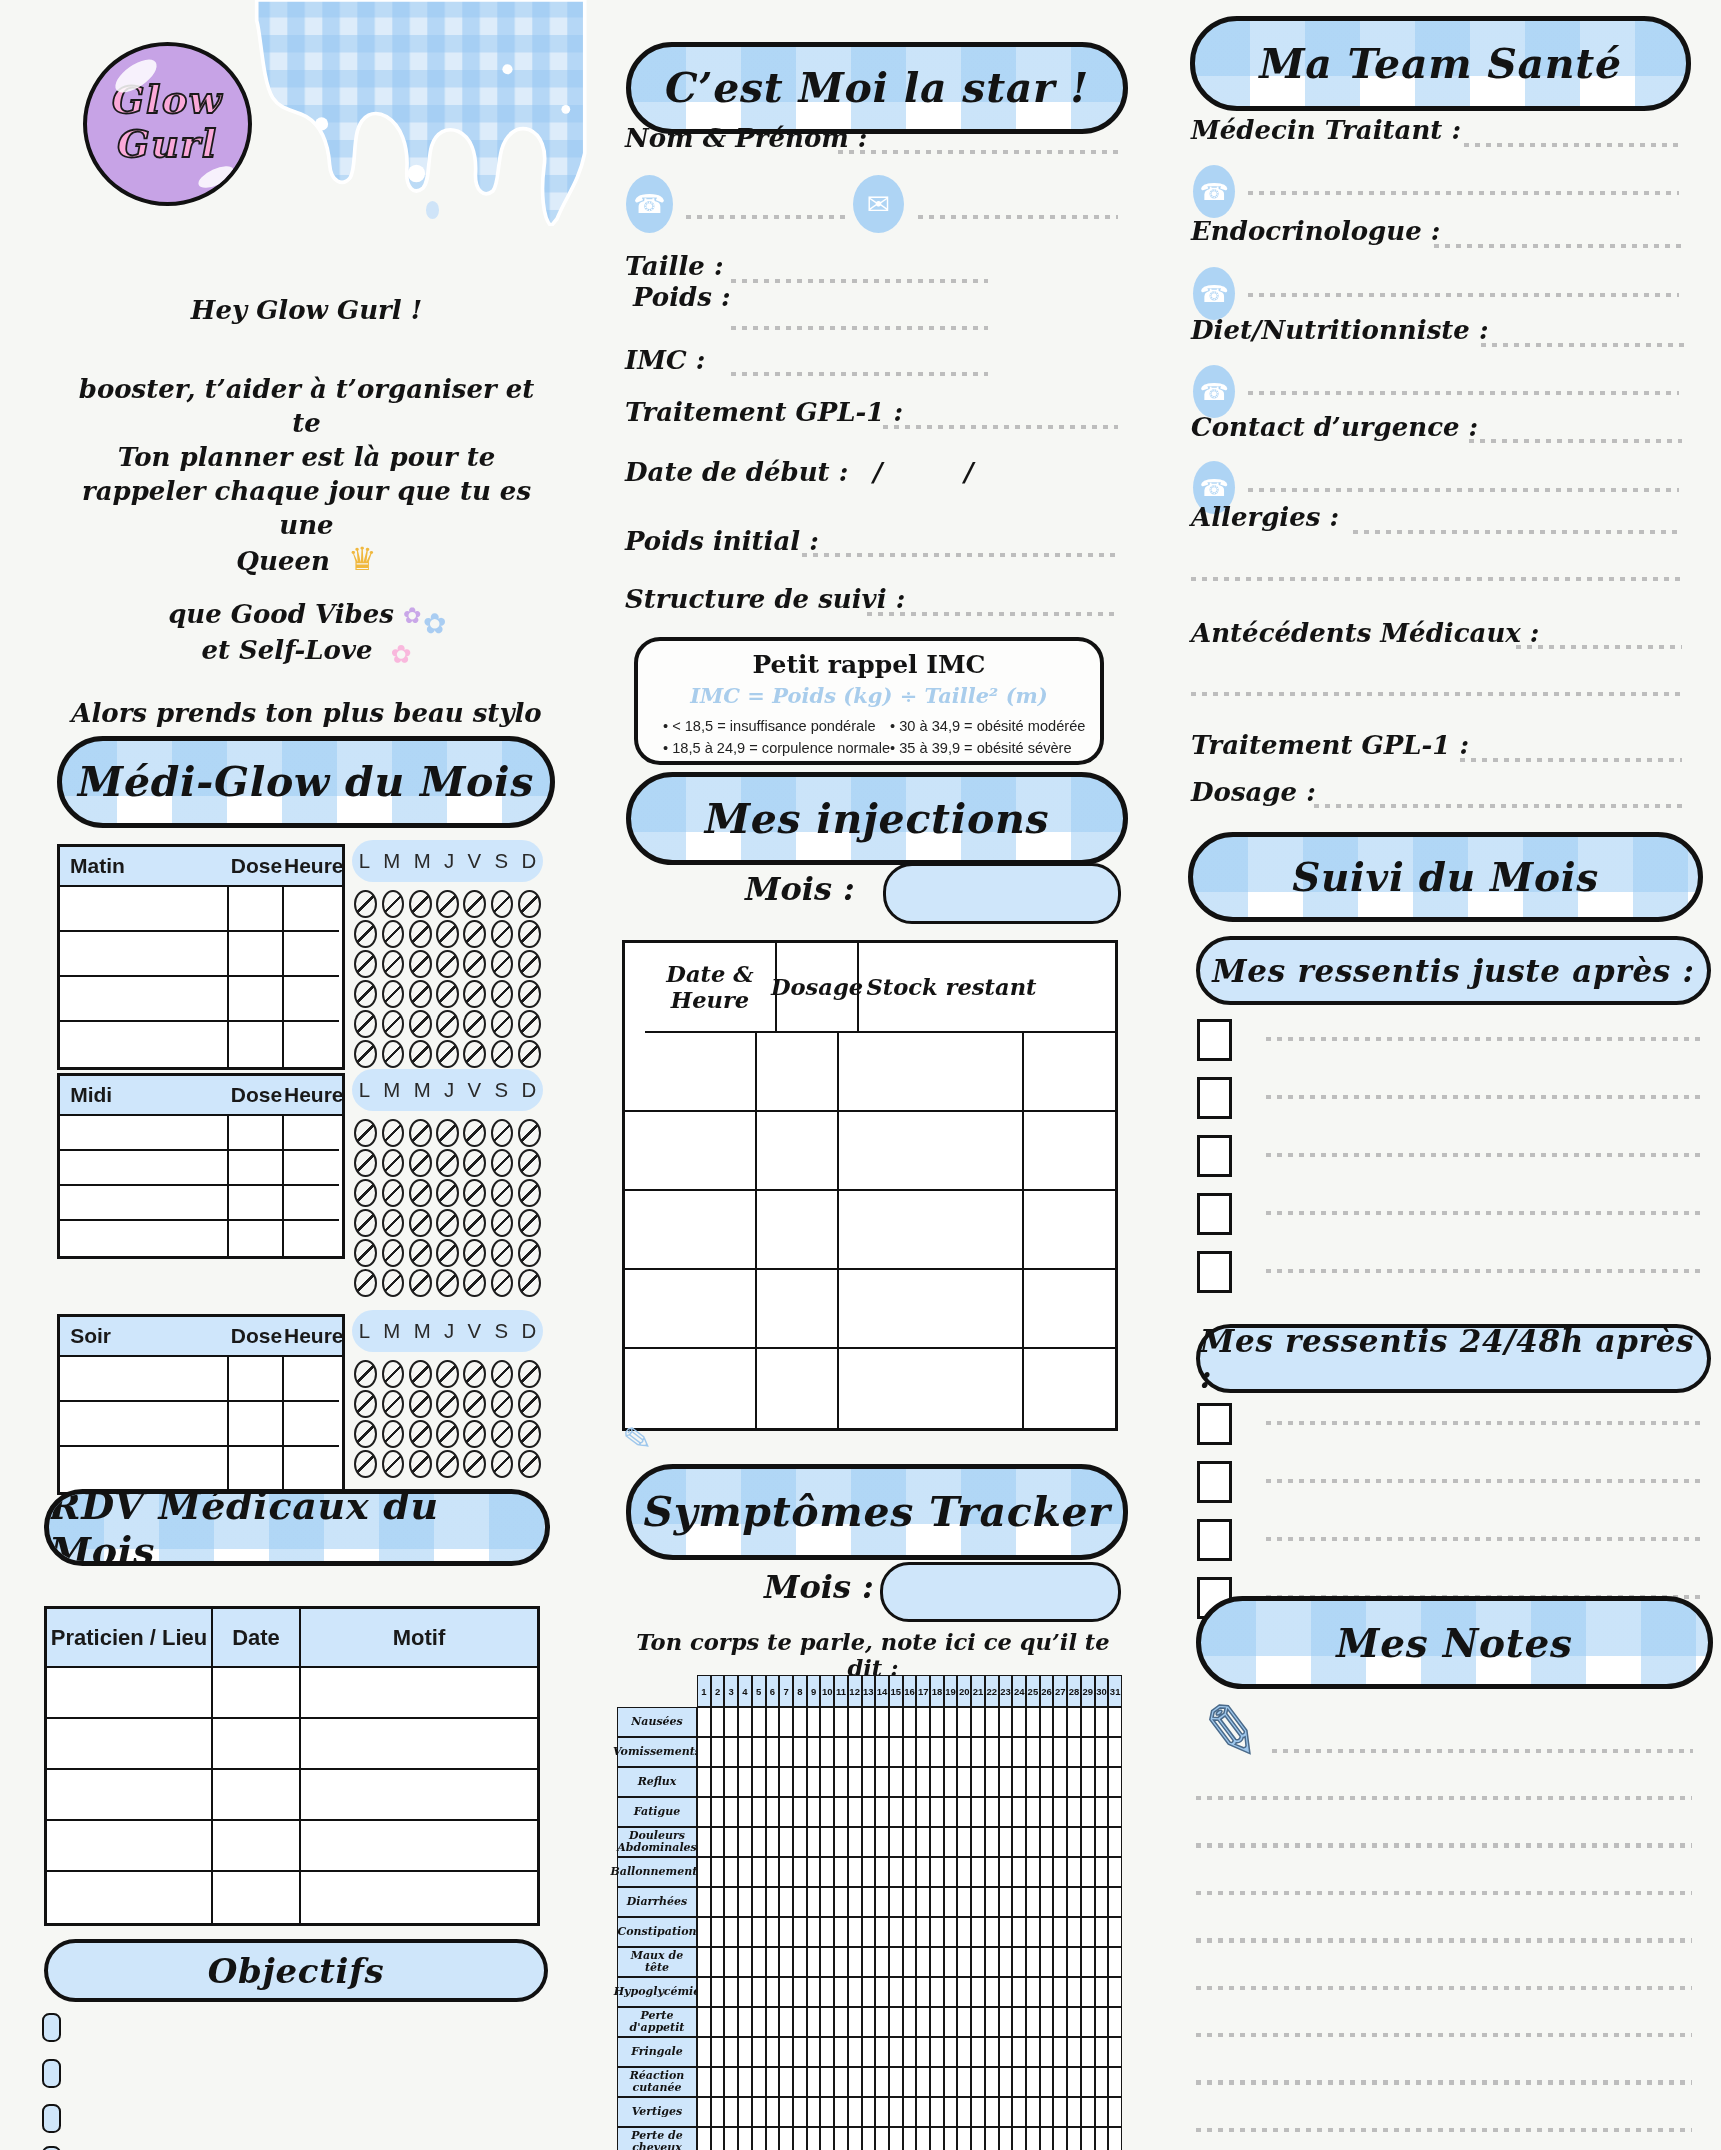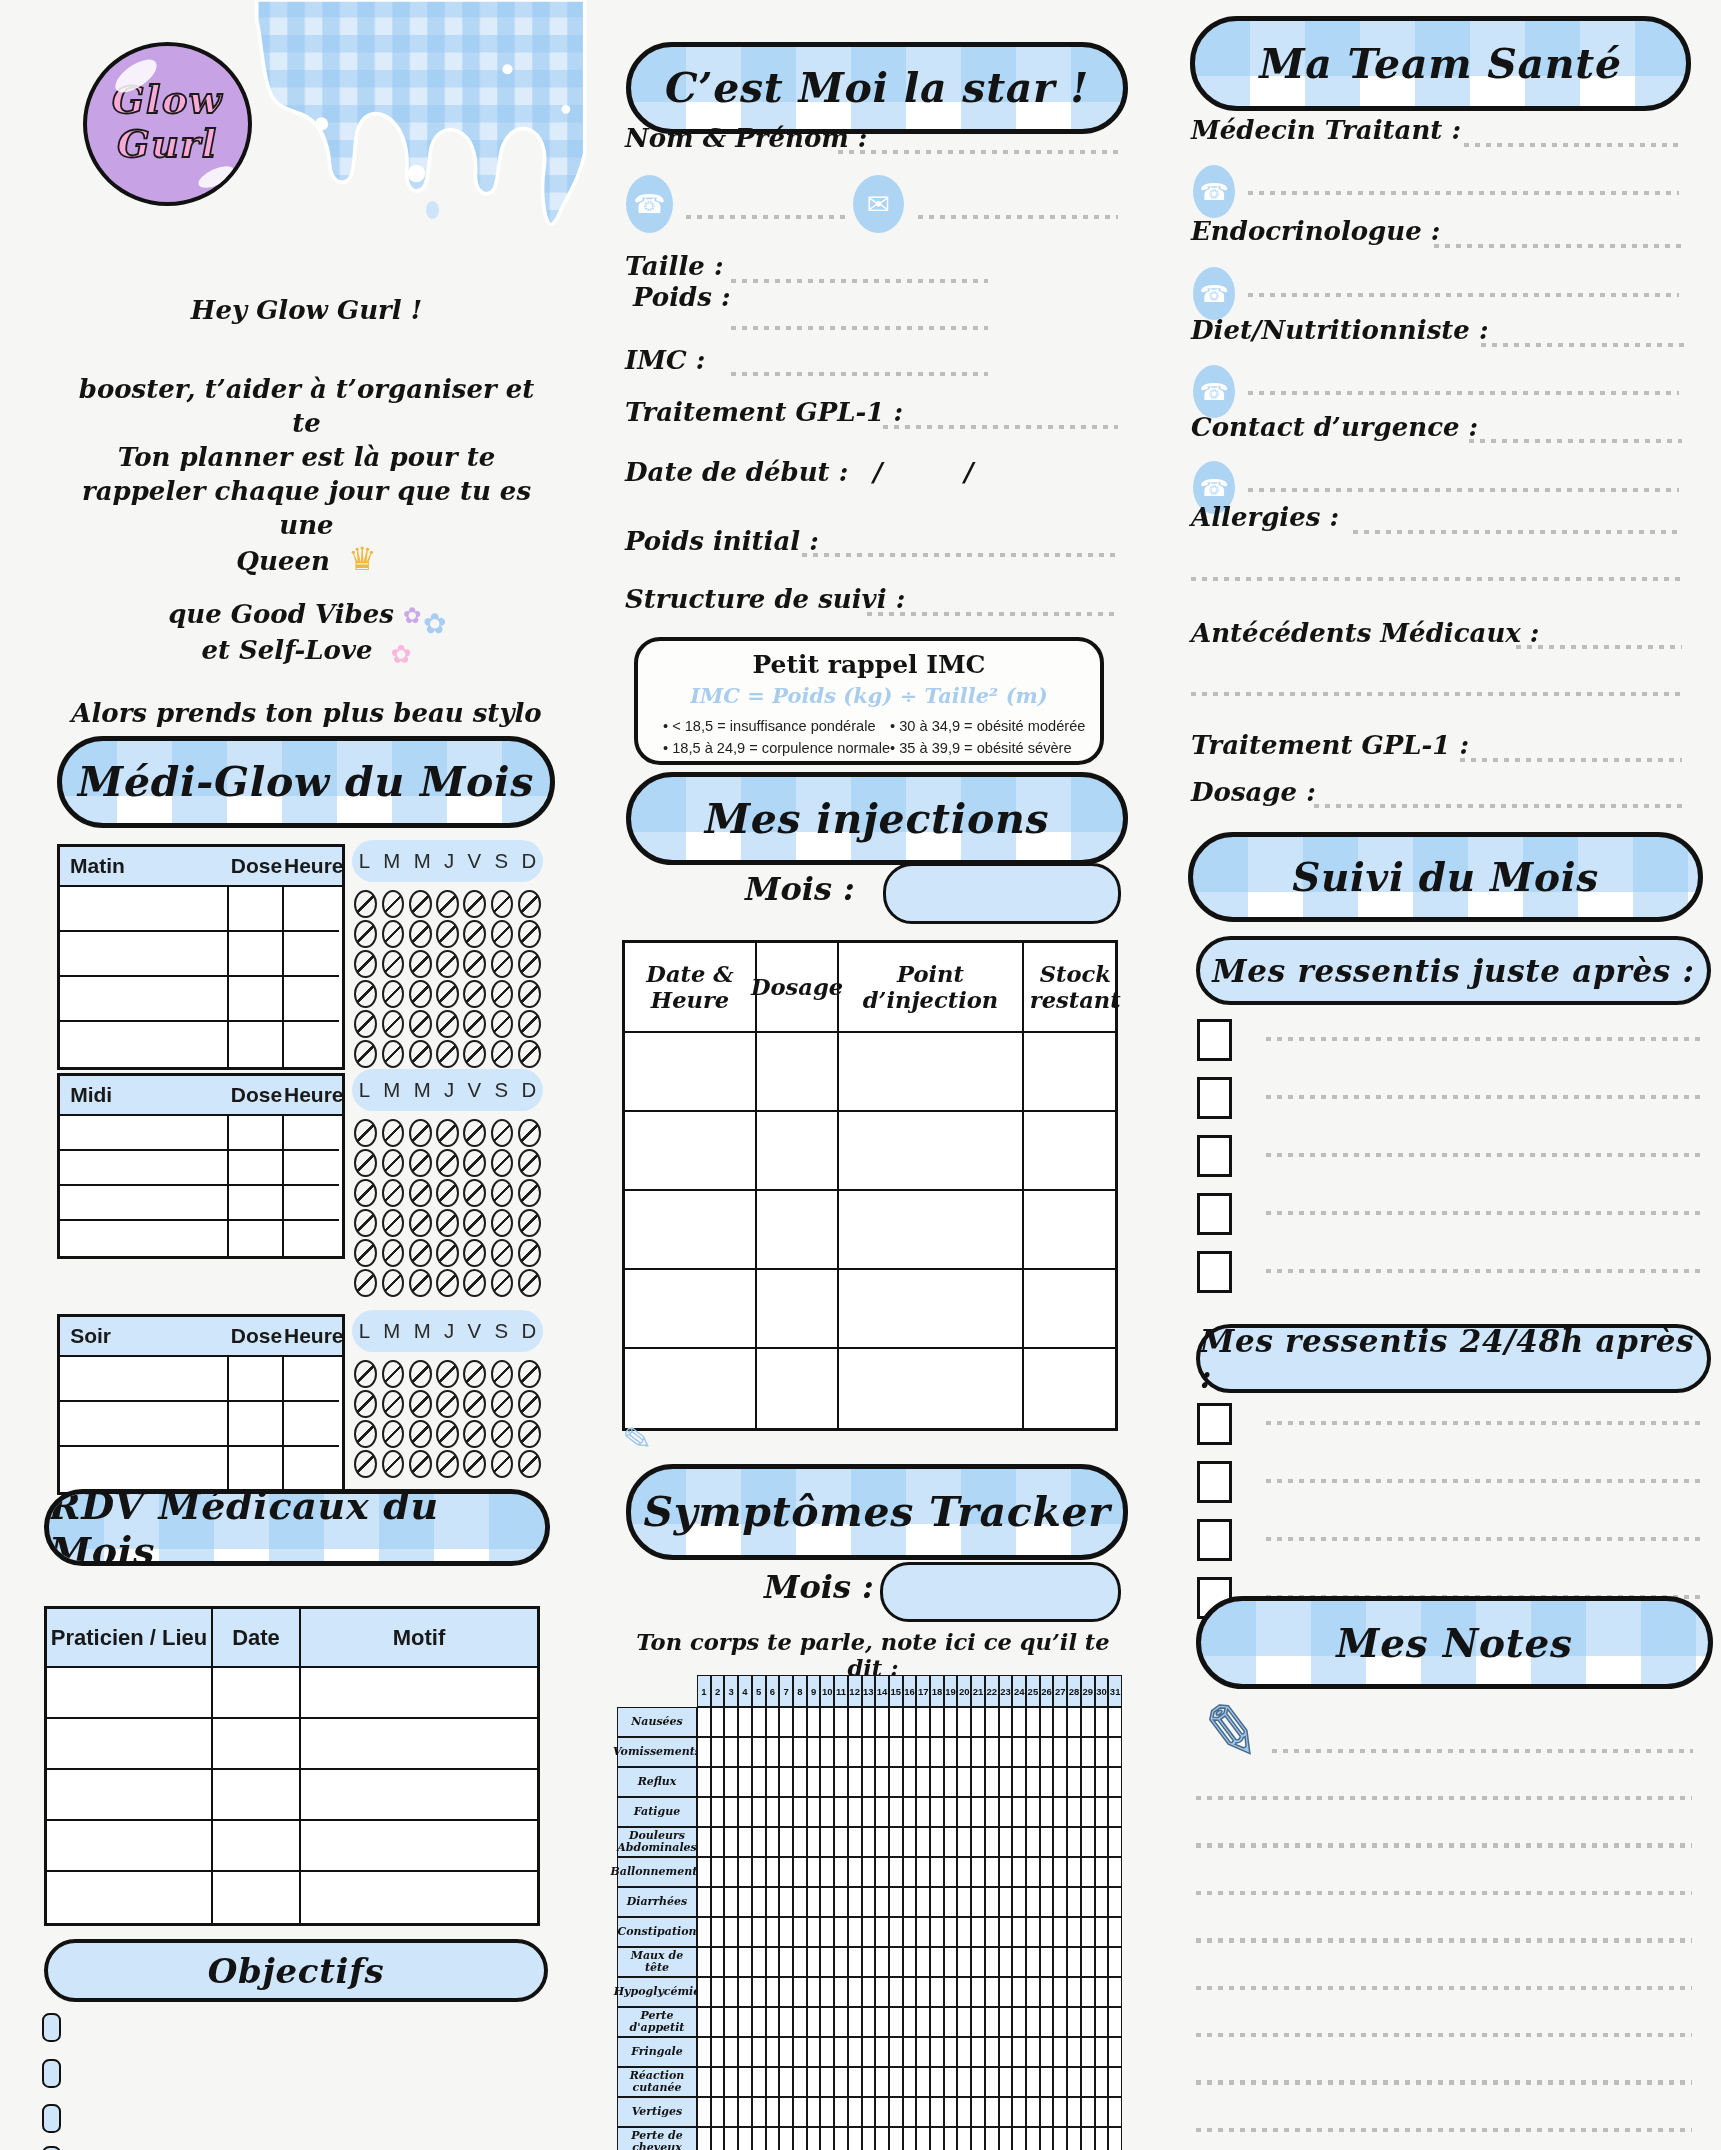--- a/index.html
+++ b/index.html
@@ -392,24 +392,23 @@
   </div>
 </div>
 
 <div class="abs checker pill-hdr" style="left:626px;top:772px;width:492px;height:83px;">
   <span class="pill-txt">Mes injections</span>
 </div>
 <div class="abs label" style="font-size:32px;left:745px;top:870px;">Mois :</div>
 <div class="abs" style="left:883px;top:863px;width:232px;height:55px;background:#cfe6fa;border:3.7px solid #111;border-radius:29px;"></div>
 
 <div class="abs mtable" style="left:622px;top:940px;width:496px;">
-  <div style="display:grid;grid-template-columns:132px 82px 185px 1fr;height:88px;border-bottom:2.9px solid #111;">
+  <div style="display:grid;grid-template-columns:132px 82px 185px 1fr;height:88px;border-bottom:2.9px solid #111;margin-left:20px;">
     <span class="serif" style="font-size:22.6px;border-right:2.9px solid #111;display:flex;align-items:center;justify-content:center;text-align:center;">Date &amp; Heure</span>
     <span class="serif" style="font-size:22.6px;border-right:2.9px solid #111;display:flex;align-items:center;justify-content:center;text-align:center;">Dosage</span>
-    <span class="serif" style="font-size:22.6px;border-right:2.9px solid #111;display:flex;align-items:center;justify-content:center;text-align:center;">Point d’injection</span>
     <span class="serif" style="font-size:22.6px;display:flex;align-items:center;justify-content:center;text-align:center;padding:0 5.8px;">Stock restant</span>
   </div>
   <div class="cellgrid" style="grid-template-columns:132px 82px 185px 1fr;grid-auto-rows:79px;">
       <div class="gcell"></div>
       <div class="gcell"></div>
       <div class="gcell"></div>
       <div class="gcell last-col"></div>
       <div class="gcell"></div>
       <div class="gcell"></div>
       <div class="gcell"></div>

